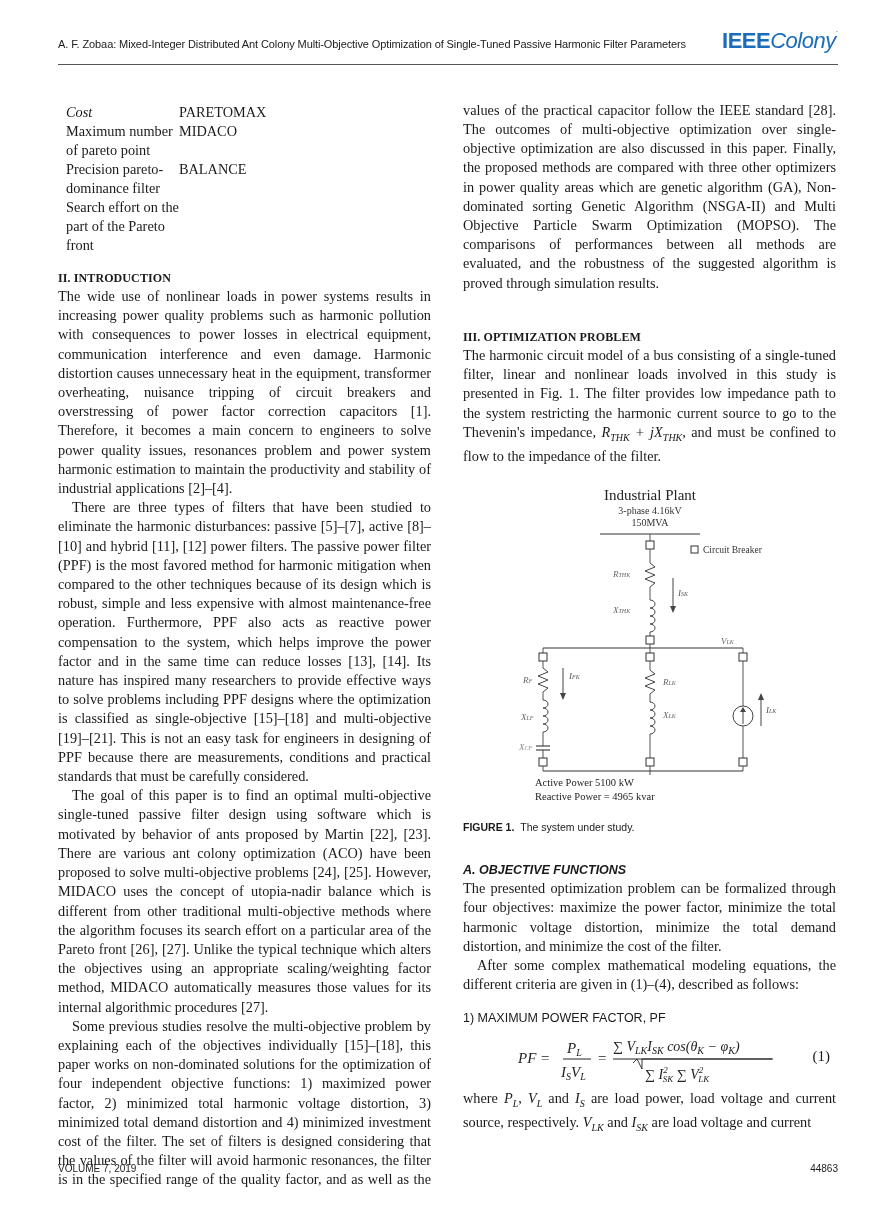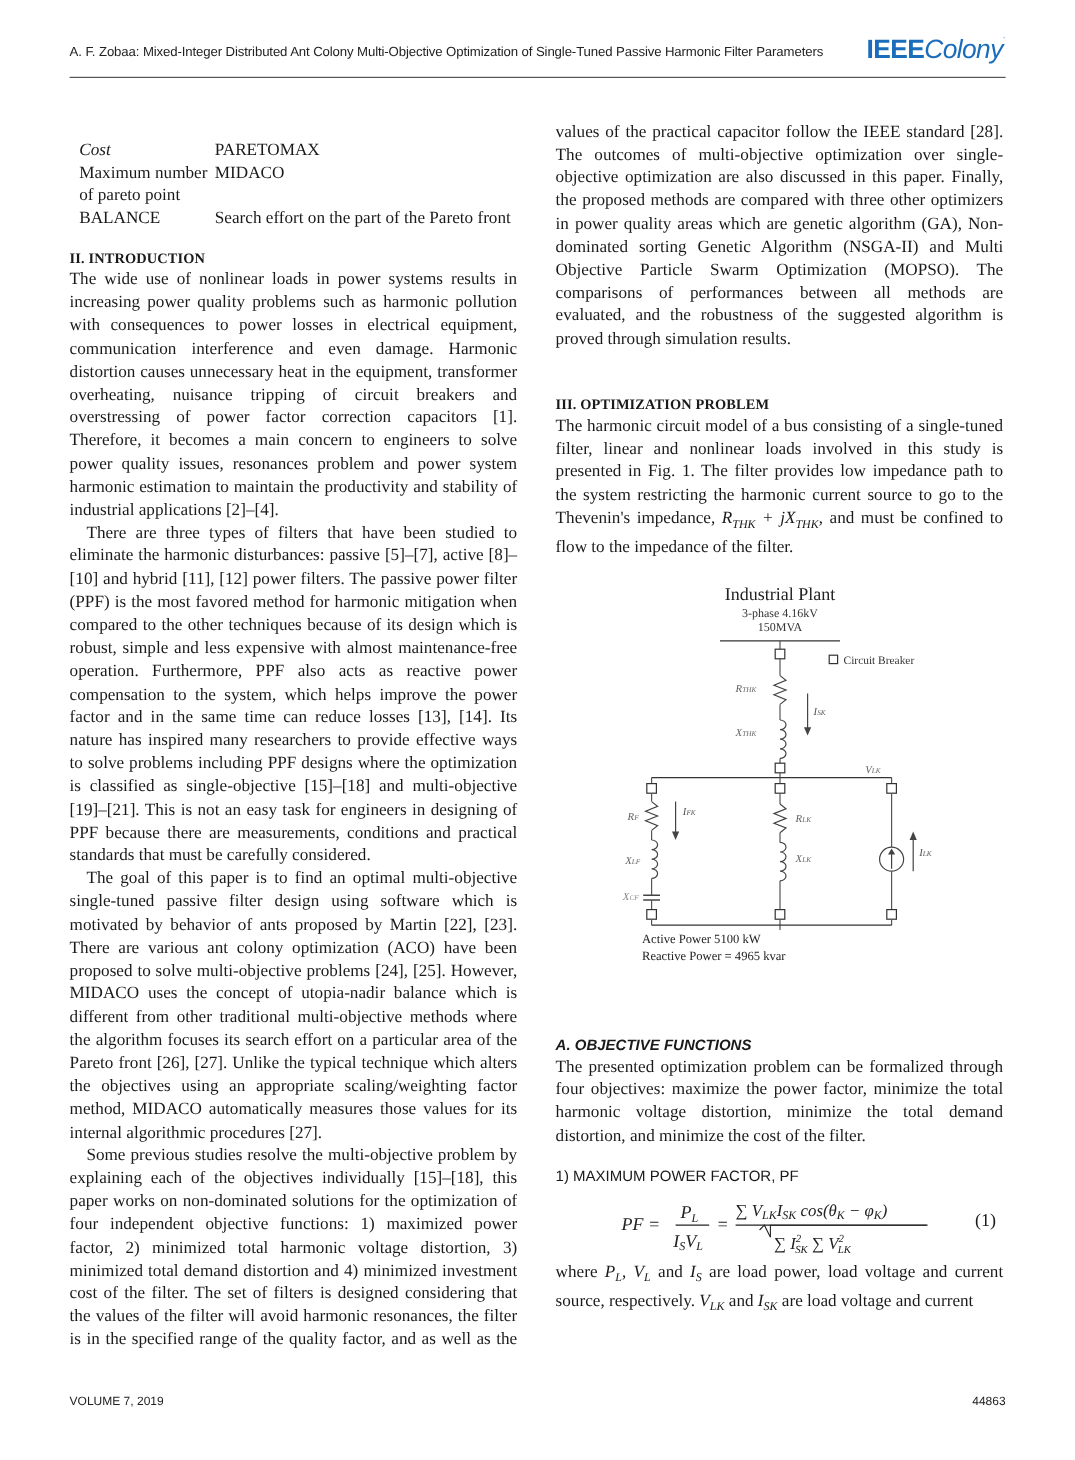--- a/index.html
+++ b/index.html
@@ -8,21 +8,21 @@
   .hdr { position:absolute; left:58px; top:30px; width:780px; height:28px; }
   .hdr-title { position:absolute; left:0; top:8px; font-family:"Liberation Sans", sans-serif;
                font-size:11px; color:#222; white-space:nowrap; letter-spacing:-0.1px; }
   .hdr-logo { position:absolute; right:0; top:-2px; font-family:"Liberation Sans", sans-serif;
               font-size:22px; color:#1b6dbb; white-space:nowrap; }
   .hdr-logo .ieee { font-weight:bold; letter-spacing:-0.5px; }
   .hdr-logo .access { font-style:italic; font-weight:normal; letter-spacing:-0.5px; }
   .hdr-rule { position:absolute; left:58px; top:64px; width:780px; height:1px; background:#555; }
 
   .col { position:absolute; width:373px; font-size:14.3px; line-height:19.2px; text-align:justify; }
-  .col-left { left:58px; top:116px; }
+  .col-left { left:58px; top:103px; }
   .col-right { left:463px; top:100px; }
 
   .nomen { display:grid; grid-template-columns:113px 1fr; font-size:14.3px; line-height:19px; margin-left:8px; }
   .nomen .term { }
   .nomen .term.it { font-style:italic; }
 
   .sec-head { font-family:Liberation Serif, serif; font-weight:bold; font-size:12px;
               margin-top:14px; margin-bottom:0; letter-spacing:0.1px; line-height:18px; }
   .sub-head { font-family:"Liberation Sans", sans-serif; font-weight:bold; font-style:italic;
               font-size:12.5px; margin-top:0; line-height:18px; }
@@ -52,20 +52,21 @@
   </div>
 </div>
 <div class="hdr-rule"></div>
 
 <div class="col col-left">
   <div class="nomen">
     <div class="term it">Cost</div>
     <div class="term">PARETOMAX</div>
     <div style="text-align:left">Maximum number of pareto point</div>
     <div class="term">MIDACO</div>
+    <div style="text-align:left">Precision pareto-dominance filter</div>
     <div class="term">BALANCE</div>
     <div style="text-align:left">Search effort on the part of the Pareto front</div>
   </div>
 
   <div class="sec-head">II. INTRODUCTION</div>
   <p>The wide use of nonlinear loads in power systems results in increasing power quality problems such as harmonic pollution with consequences to power losses in electrical equipment, communication interference and even damage. Harmonic distortion causes unnecessary heat in the equipment, transformer overheating, nuisance tripping of circuit breakers and overstressing of power factor correction capacitors [1]. Therefore, it becomes a main concern to engineers to solve power quality issues, resonances problem and power system harmonic estimation to maintain the productivity and stability of industrial applications [2]–[4].</p>
   <p class="ind">There are three types of filters that have been studied to eliminate the harmonic disturbances: passive [5]–[7], active [8]–[10] and hybrid [11], [12] power filters. The passive power filter (PPF) is the most favored method for harmonic mitigation when compared to the other techniques because of its design which is robust, simple and less expensive with almost maintenance-free operation. Furthermore, PPF also acts as reactive power compensation to the system, which helps improve the power factor and in the same time can reduce losses [13], [14]. Its nature has inspired many researchers to provide effective ways to solve problems including PPF designs where the optimization is classified as single-objective [15]–[18] and multi-objective [19]–[21]. This is not an easy task for engineers in designing of PPF because there are measurements, conditions and practical standards that must be carefully considered.</p>
   <p class="ind">The goal of this paper is to find an optimal multi-objective single-tuned passive filter design using software which is motivated by behavior of ants proposed by Martin [22], [23]. There are various ant colony optimization (ACO) have been proposed to solve multi-objective problems [24], [25]. However, MIDACO uses the concept of utopia-nadir balance which is different from other traditional multi-objective methods where the algorithm focuses its search effort on a particular area of the Pareto front [26], [27]. Unlike the typical technique which alters the objectives using an appropriate scaling/weighting factor method, MIDACO automatically measures those values for its internal algorithmic procedures [27].</p>
   <p class="ind" id="p-split" style="height:172px; overflow:hidden;">Some previous studies resolve the multi-objective problem by explaining each of the objectives individually [15]–[18], this paper works on non-dominated solutions for the optimization of four independent objective functions: 1) maximized power factor, 2) minimized total harmonic voltage distortion, 3) minimized total demand distortion and 4) minimized investment cost of the filter. The set of filters is designed considering that the values of the filter will avoid harmonic resonances, the filter is in the specified range of the quality factor, and as well as the values of the practical capacitor follow the IEEE standard [28]. The outcomes of multi-objective optimization over single-objective optimization are also discussed in this paper. Finally, the proposed methods are compared with three other optimizers in power quality areas which are genetic algorithm (GA), Non-dominated sorting Genetic Algorithm (NSGA-II) and Multi Objective Particle Swarm Optimization (MOPSO). The comparisons of performances between all methods are evaluated, and the robustness of the suggested algorithm is proved through simulation results.</p>
 </div>
@@ -151,23 +152,27 @@
       <line x1="280" y1="288" x2="280" y2="293" stroke="#555"></line>
       <line x1="298" y1="248" x2="298" y2="220" stroke="#444"></line>
       <polygon points="295,222 301,222 298,215" fill="#444"></polygon>
       <text x="303" y="235" font-size="9" font-style="italic" fill="#555">I<tspan font-size="6">LK</tspan></text>
 
       <line x1="80" y1="293" x2="280" y2="293" stroke="#333"></line>
       <text x="72" y="308" font-size="10.5" fill="#222">Active Power 5100 kW</text>
       <text x="72" y="322" font-size="10.5" fill="#222">Reactive Power = 4965 kvar</text>
     </svg>
   </div>
+  <div class="fig-caption" style="margin-top:-20px;">
+    <b>FIGURE 1.</b><span>The system under study.</span>
+  </div>
 
   <div class="sub-head" style="margin-top:24px;">A. OBJECTIVE FUNCTIONS</div>
   <p>The presented optimization problem can be formalized through four objectives: maximize the power factor, minimize the total harmonic voltage distortion, minimize the total demand distortion, and minimize the cost of the filter.</p>
+  <p class="ind">After some complex mathematical modeling equations, the different criteria are given in (1)–(4), described as follows:</p>
 
   <div class="subsub-head" style="margin-top:14px;">1) MAXIMUM POWER FACTOR, PF</div>
   <div class="eq">
     <svg width="373" height="62" viewBox="0 0 373 62" font-family="Liberation Serif, serif" font-style="italic" font-size="15">
       <text x="55" y="36" fill="#222">PF =</text>
       <text x="104" y="26" fill="#222">P<tspan font-size="10" dy="3">L</tspan></text>
       <line x1="100" y1="32" x2="128" y2="32" stroke="#222"></line>
       <text x="98" y="50" fill="#222">I<tspan font-size="10" dy="3">S</tspan><tspan dy="-3">V</tspan><tspan font-size="10" dy="3">L</tspan></text>
       <text x="134" y="36" fill="#222">=</text>
       <text x="150" y="24" fill="#222" font-size="14">∑ V<tspan font-size="10" dy="3">LK</tspan><tspan dy="-3">I</tspan><tspan font-size="10" dy="3">SK</tspan><tspan dy="-3"> cos(θ</tspan><tspan font-size="10" dy="3">K</tspan><tspan dy="-3"> − φ</tspan><tspan font-size="10" dy="3">K</tspan><tspan dy="-3">)</tspan></text>

